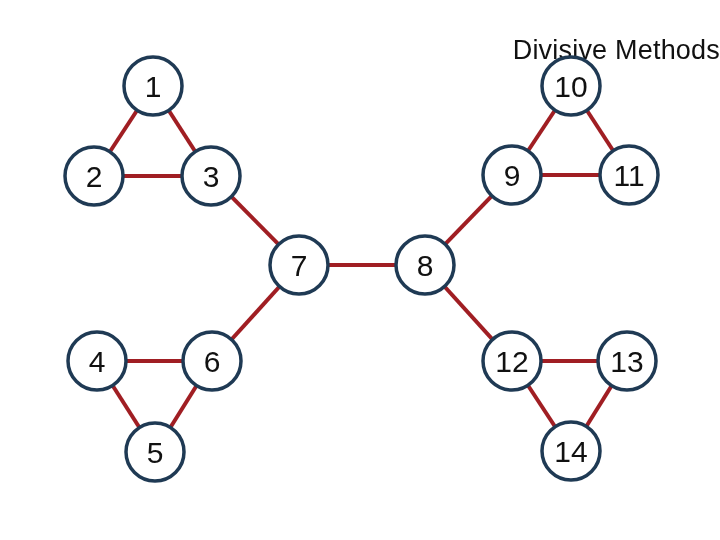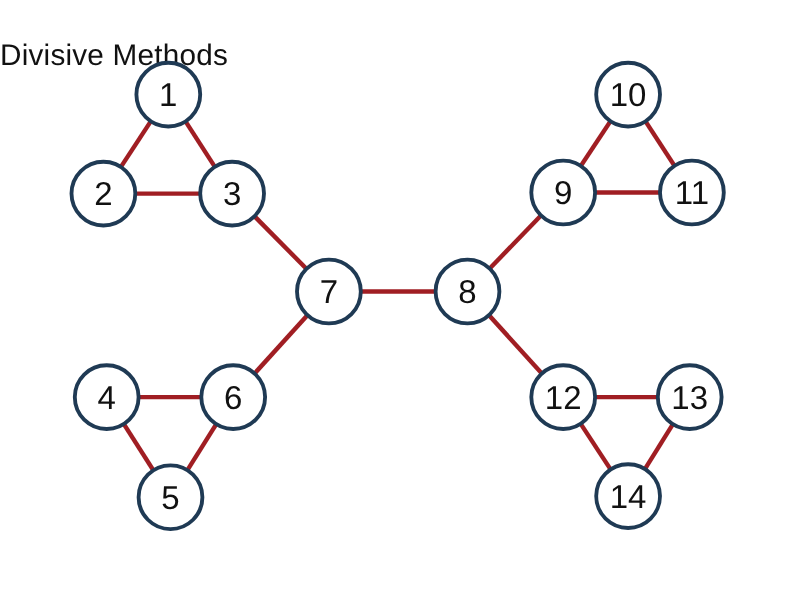--- a/index.html
+++ b/index.html
@@ -13,21 +13,21 @@
     height: 540px;
     background: var(--bg-color, #ffffff);
     font-family: "Liberation Sans", sans-serif;
     overflow: hidden;
   }
   .diagram-title {
     position: absolute;
     top: 36px;
     left: 0;
     width: 720px;
-    text-align: left;
+    text-align: right;
     font-size: 27px;
     line-height: 1.1;
     color: var(--title-color, #111111);
     letter-spacing: 0.2px;
     user-select: none;
   }
   svg.graph {
     position: absolute;
     top: 0;
     left: 0;

